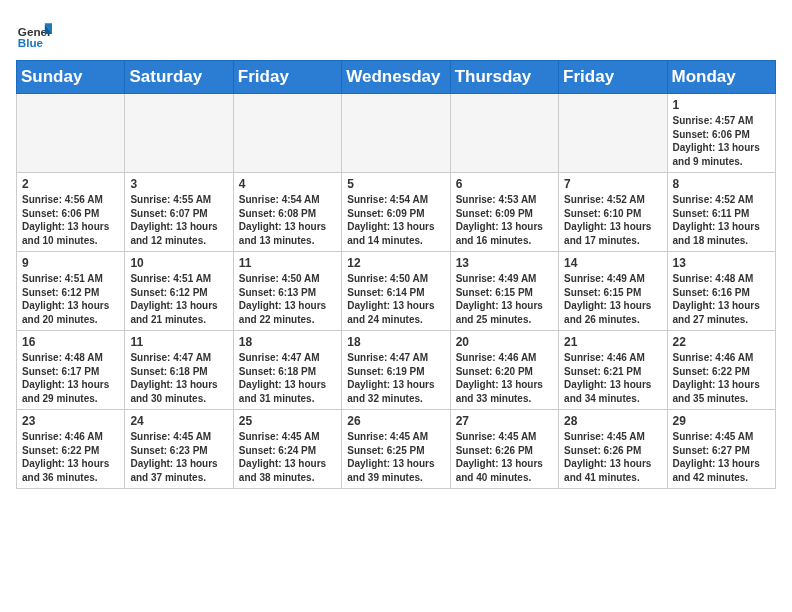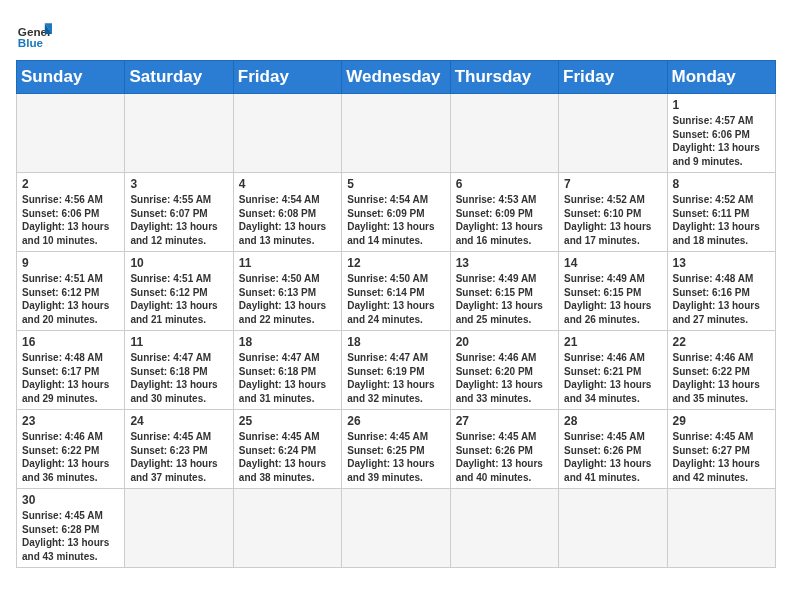--- a/index.html
+++ b/index.html
@@ -294,28 +294,14 @@
 Sunset: 6:26 PM
 Daylight: 13 hours and 41 minutes.</div>
         </td>
         <td>
           <span class="day-num">29</span>
           <div class="day-info" style="white-space: pre-line;">Sunrise: 4:45 AM
 Sunset: 6:27 PM
 Daylight: 13 hours and 42 minutes.</div>
         </td>
       </tr>
-      <tr class="last-row">
-        <td>
-          <span class="day-num">30</span>
-          <div class="day-info" style="white-space: pre-line;">Sunrise: 4:45 AM
-Sunset: 6:28 PM
-Daylight: 13 hours and 43 minutes.</div>
-        </td>
-        <td class="empty"></td>
-        <td class="empty"></td>
-        <td class="empty"></td>
-        <td class="empty"></td>
-        <td class="empty"></td>
-        <td class="empty"></td>
-      </tr>
     </tbody>
 </table>
 
 </body></html>

